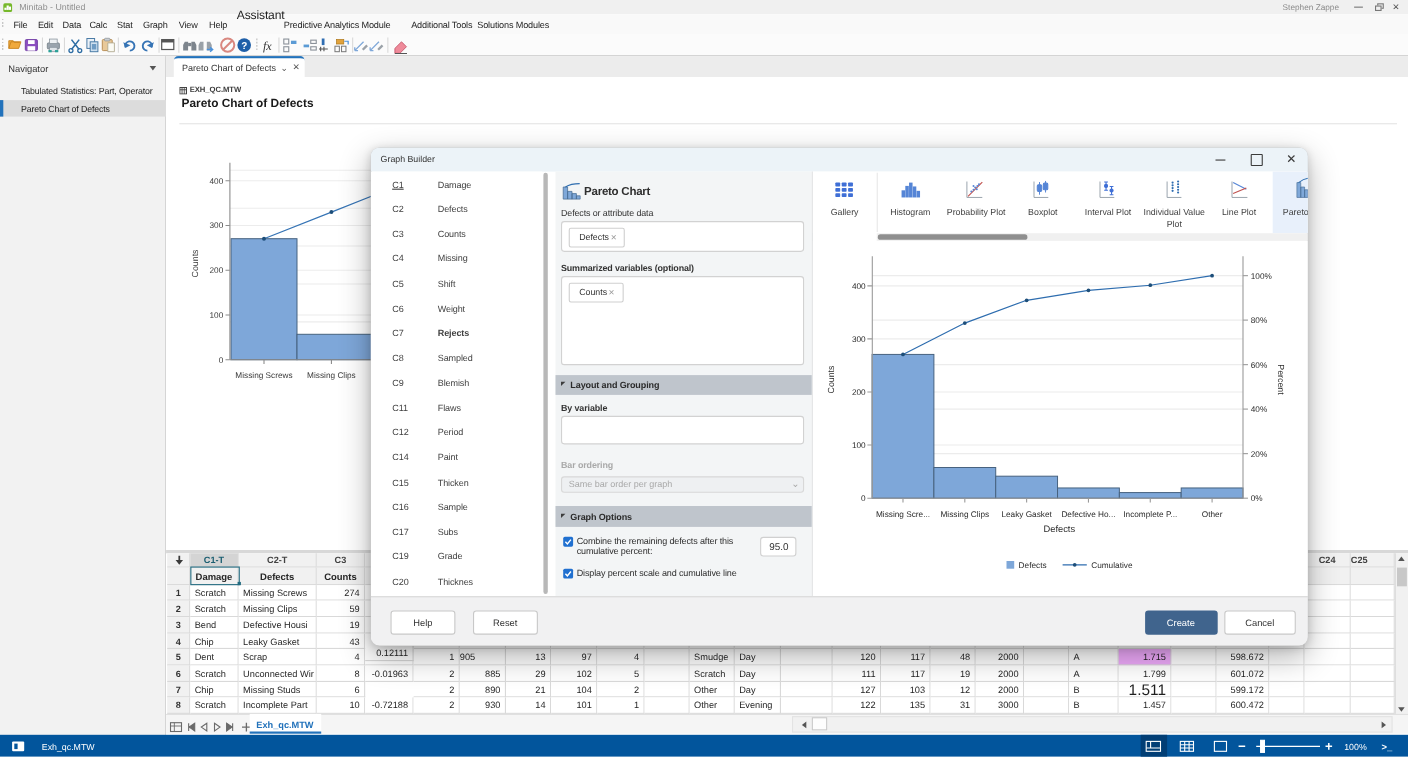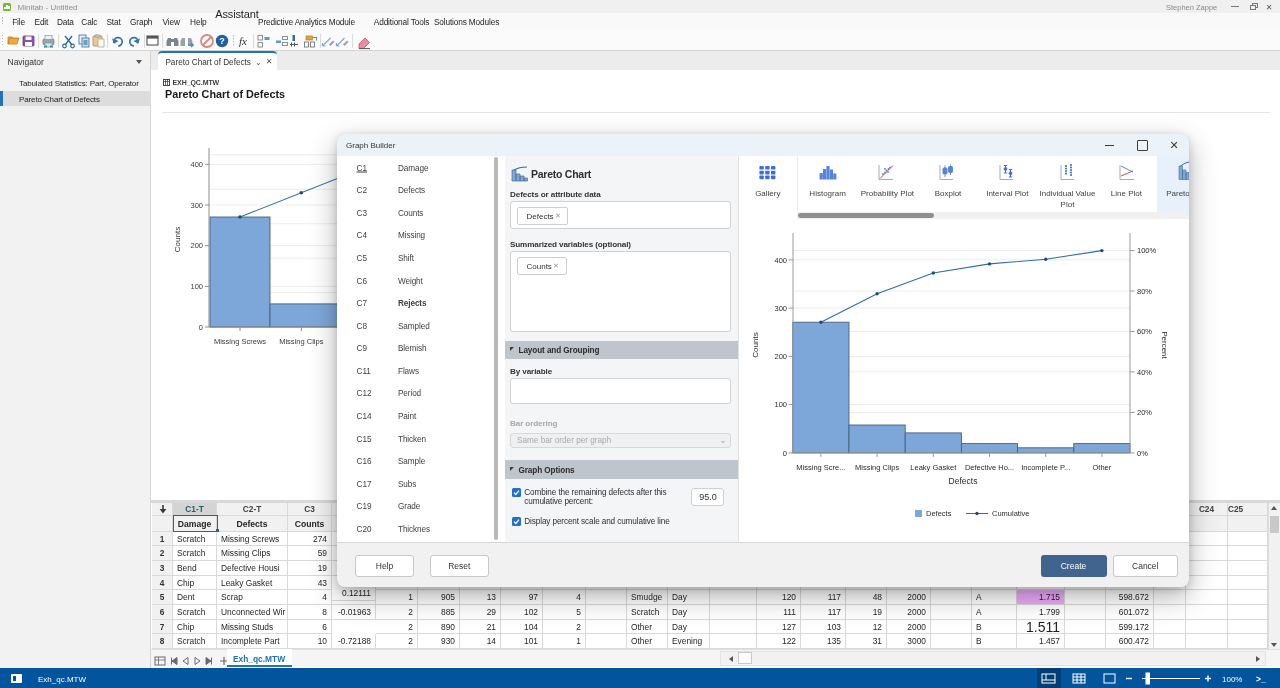--- a/index.html
+++ b/index.html
@@ -333,21 +333,21 @@
 <div style="position:absolute;left:1106px;top:575.62px;width:48px;height:14.64px;background:#fff;border-right:1px solid #d9d9d9;border-bottom:1px solid #d9d9d9;font-size:8.4px;color:#1f1f1f;text-align:left;padding-left:4px;line-height:14.64px;"></div>
 <div style="position:absolute;left:1154px;top:575.62px;width:32px;height:14.64px;background:#fff;border-right:1px solid #d9d9d9;border-bottom:1px solid #d9d9d9;font-size:8.4px;color:#1f1f1f;text-align:left;padding-left:4px;line-height:14.64px;"></div>
 <div style="position:absolute;left:1186px;top:575.62px;width:42px;height:14.64px;background:#fff;border-right:1px solid #d9d9d9;border-bottom:1px solid #d9d9d9;font-size:8.4px;color:#1f1f1f;text-align:left;padding-left:4px;line-height:14.64px;"></div>
 <div style="position:absolute;left:1228px;top:575.62px;width:40px;height:14.64px;background:#fff;border-right:1px solid #d9d9d9;border-bottom:1px solid #d9d9d9;font-size:8.4px;color:#1f1f1f;text-align:left;padding-left:4px;line-height:14.64px;"></div>
 <div style="position:absolute;left:152px;top:590.26px;width:21px;height:14.64px;background:#f1f1f1;border-right:1px solid #d9d9d9;border-bottom:1px solid #d9d9d9;font-size:8.3px;font-weight:bold;color:#333;text-align:center;line-height:14.64px;">5</div>
 <div style="position:absolute;left:173px;top:590.26px;width:44px;height:14.64px;background:#fff;border-right:1px solid #d9d9d9;border-bottom:1px solid #d9d9d9;font-size:8.4px;color:#1f1f1f;text-align:left;padding-left:4px;line-height:14.64px;">Dent</div>
 <div style="position:absolute;left:217px;top:590.26px;width:71px;height:14.64px;background:#fff;border-right:1px solid #d9d9d9;border-bottom:1px solid #d9d9d9;font-size:8.4px;color:#1f1f1f;text-align:left;padding-left:4px;line-height:14.64px;">Scrap</div>
 <div style="position:absolute;left:288px;top:590.26px;width:44px;height:14.64px;background:#fff;border-right:1px solid #d9d9d9;border-bottom:1px solid #d9d9d9;font-size:8.4px;color:#1f1f1f;text-align:right;padding-right:4px;line-height:14.64px;">4</div>
 <div style="position:absolute;left:332px;top:590.26px;width:44px;height:14.64px;background:#fff;border-right:1px solid #d9d9d9;border-bottom:1px solid #d9d9d9;font-size:8.4px;color:#1f1f1f;text-align:right;padding-right:4px;line-height:14.64px;">0.04660</div>
 <div style="position:absolute;left:376px;top:590.26px;width:42px;height:14.64px;background:#fff;border-right:1px solid #d9d9d9;border-bottom:1px solid #d9d9d9;font-size:8.4px;color:#1f1f1f;text-align:right;padding-right:4px;line-height:14.64px;">1</div>
-<div style="position:absolute;left:418px;top:590.26px;width:42px;height:14.64px;background:#fff;border-right:1px solid #d9d9d9;border-bottom:1px solid #d9d9d9;font-size:8.4px;color:#1f1f1f;text-align:right;padding-right:4px;line-height:14.64px;">905</div>
+<div style="position:absolute;left:418px;top:590.26px;width:42px;height:14.64px;background:#fff;border-right:1px solid #d9d9d9;border-bottom:1px solid #d9d9d9;font-size:8.4px;color:#1f1f1f;padding-right:4px;line-height:14.64px;">905</div>
 <div style="position:absolute;left:460px;top:590.26px;width:41px;height:14.64px;background:#fff;border-right:1px solid #d9d9d9;border-bottom:1px solid #d9d9d9;font-size:8.4px;color:#1f1f1f;text-align:right;padding-right:4px;line-height:14.64px;">13</div>
 <div style="position:absolute;left:501px;top:590.26px;width:42px;height:14.64px;background:#fff;border-right:1px solid #d9d9d9;border-bottom:1px solid #d9d9d9;font-size:8.4px;color:#1f1f1f;text-align:right;padding-right:4px;line-height:14.64px;">97</div>
 <div style="position:absolute;left:543px;top:590.26px;width:43px;height:14.64px;background:#fff;border-right:1px solid #d9d9d9;border-bottom:1px solid #d9d9d9;font-size:8.4px;color:#1f1f1f;text-align:right;padding-right:4px;line-height:14.64px;">4</div>
 <div style="position:absolute;left:586px;top:590.26px;width:41px;height:14.64px;background:#fff;border-right:1px solid #d9d9d9;border-bottom:1px solid #d9d9d9;font-size:8.4px;color:#1f1f1f;text-align:left;padding-left:4px;line-height:14.64px;"></div>
 <div style="position:absolute;left:627px;top:590.26px;width:41px;height:14.64px;background:#fff;border-right:1px solid #d9d9d9;border-bottom:1px solid #d9d9d9;font-size:8.4px;color:#1f1f1f;text-align:left;padding-left:4px;line-height:14.64px;">Smudge</div>
 <div style="position:absolute;left:668px;top:590.26px;width:42px;height:14.64px;background:#fff;border-right:1px solid #d9d9d9;border-bottom:1px solid #d9d9d9;font-size:8.4px;color:#1f1f1f;text-align:left;padding-left:4px;line-height:14.64px;">Day</div>
 <div style="position:absolute;left:710px;top:590.26px;width:47px;height:14.64px;background:#fff;border-right:1px solid #d9d9d9;border-bottom:1px solid #d9d9d9;font-size:8.4px;color:#1f1f1f;text-align:left;padding-left:4px;line-height:14.64px;"></div>
 <div style="position:absolute;left:757px;top:590.26px;width:44px;height:14.64px;background:#fff;border-right:1px solid #d9d9d9;border-bottom:1px solid #d9d9d9;font-size:8.4px;color:#1f1f1f;text-align:right;padding-right:4px;line-height:14.64px;">120</div>
 <div style="position:absolute;left:801px;top:590.26px;width:45px;height:14.64px;background:#fff;border-right:1px solid #d9d9d9;border-bottom:1px solid #d9d9d9;font-size:8.4px;color:#1f1f1f;text-align:right;padding-right:4px;line-height:14.64px;">117</div>
 <div style="position:absolute;left:846px;top:590.26px;width:41px;height:14.64px;background:#fff;border-right:1px solid #d9d9d9;border-bottom:1px solid #d9d9d9;font-size:8.4px;color:#1f1f1f;text-align:right;padding-right:4px;line-height:14.64px;">48</div>
@@ -529,21 +529,21 @@
 <div style="position:absolute;left:61px;top:372.29999999999995px;transform:translateY(-50%);white-space:nowrap;font-size:8.2px;color:#3f3f3f;letter-spacing:-0.1px;">Grade</div>
 <div style="position:absolute;left:19.5px;top:394.88px;transform:translateY(-50%);white-space:nowrap;font-size:8.2px;color:#3f3f3f;">C20</div>
 <div style="position:absolute;left:61px;top:394.88px;transform:translateY(-50%);white-space:nowrap;font-size:8.2px;color:#3f3f3f;letter-spacing:-0.1px;">Thicknes</div>
 <div style="position:absolute;left:156.5px;top:23px;width:4.5px;height:383px;background:#b8b8b8;border-radius:2px;"></div>
 <div style="position:absolute;left:168px;top:21.5px;width:233px;height:386.1px;background:#f3f5f6;"></div>
 <svg width="17" height="16" style="position:absolute;left:174px;top:31.5px;">
 <path d="M1 15 V4 h4 v11 z M5 15 V8 h4 v7 z M9 15 v-5 h4 v5 z M13 15 v-3 h3.5 v3 z" fill="#7fa8d9" stroke="#4a6e96" stroke-width="0.7"></path>
 <path d="M3 4 Q8 1 16 1" fill="none" stroke="#2e6daf" stroke-width="1.1"></path>
 </svg>
 <div style="position:absolute;left:194px;top:39.5px;transform:translateY(-50%);white-space:nowrap;font-size:10.5px;font-weight:bold;color:#2f2f2f;letter-spacing:-0.25px;">Pareto Chart</div>
-<div style="position:absolute;left:173px;top:60px;transform:translateY(-50%);white-space:nowrap;font-size:8.1px;font-weight:bold;color:#333;letter-spacing:-0.1px;">Defects or attribute data</div>
+<div style="position:absolute;left:173px;top:60px;transform:translateY(-50%);white-space:nowrap;font-size:8.1px;font-weight:normal;color:#333;letter-spacing:-0.1px;">Defects or attribute data</div>
 <div style="position:absolute;left:173px;top:66.6px;width:221px;height:28.8px;background:#fff;border:1px solid #d2d2d2;border-radius:3px;"></div>
 <div style="position:absolute;left:179.5px;top:73.19999999999999px;width:51.5px;height:17.8px;background:#fff;border:1px solid #cfcfcf;border-radius:2px;"></div>
 <div style="position:absolute;left:189.5px;top:82px;transform:translateY(-50%);white-space:nowrap;font-size:8px;color:#333;">Defects</div>
 <div style="position:absolute;left:221px;top:82px;transform:translate(-50%,-50%);white-space:nowrap;font-size:7px;color:#999;">✕</div>
 <div style="position:absolute;left:173px;top:109.5px;transform:translateY(-50%);white-space:nowrap;font-size:8.1px;font-weight:bold;color:#333;letter-spacing:-0.12px;">Summarized variables (optional)</div>
 <div style="position:absolute;left:173px;top:116.9px;width:221px;height:81px;background:#fff;border:1px solid #d2d2d2;border-radius:3px;"></div>
 <div style="position:absolute;left:179.5px;top:122.89999999999998px;width:50px;height:17.8px;background:#fff;border:1px solid #cfcfcf;border-radius:2px;"></div>
 <div style="position:absolute;left:189.5px;top:131.7px;transform:translateY(-50%);white-space:nowrap;font-size:8px;color:#333;">Counts</div>
 <div style="position:absolute;left:219px;top:131.7px;transform:translate(-50%,-50%);white-space:nowrap;font-size:7px;color:#999;">✕</div>
 <div style="position:absolute;left:168px;top:207px;width:233px;height:17.8px;background:#bfc5cc;"></div>

